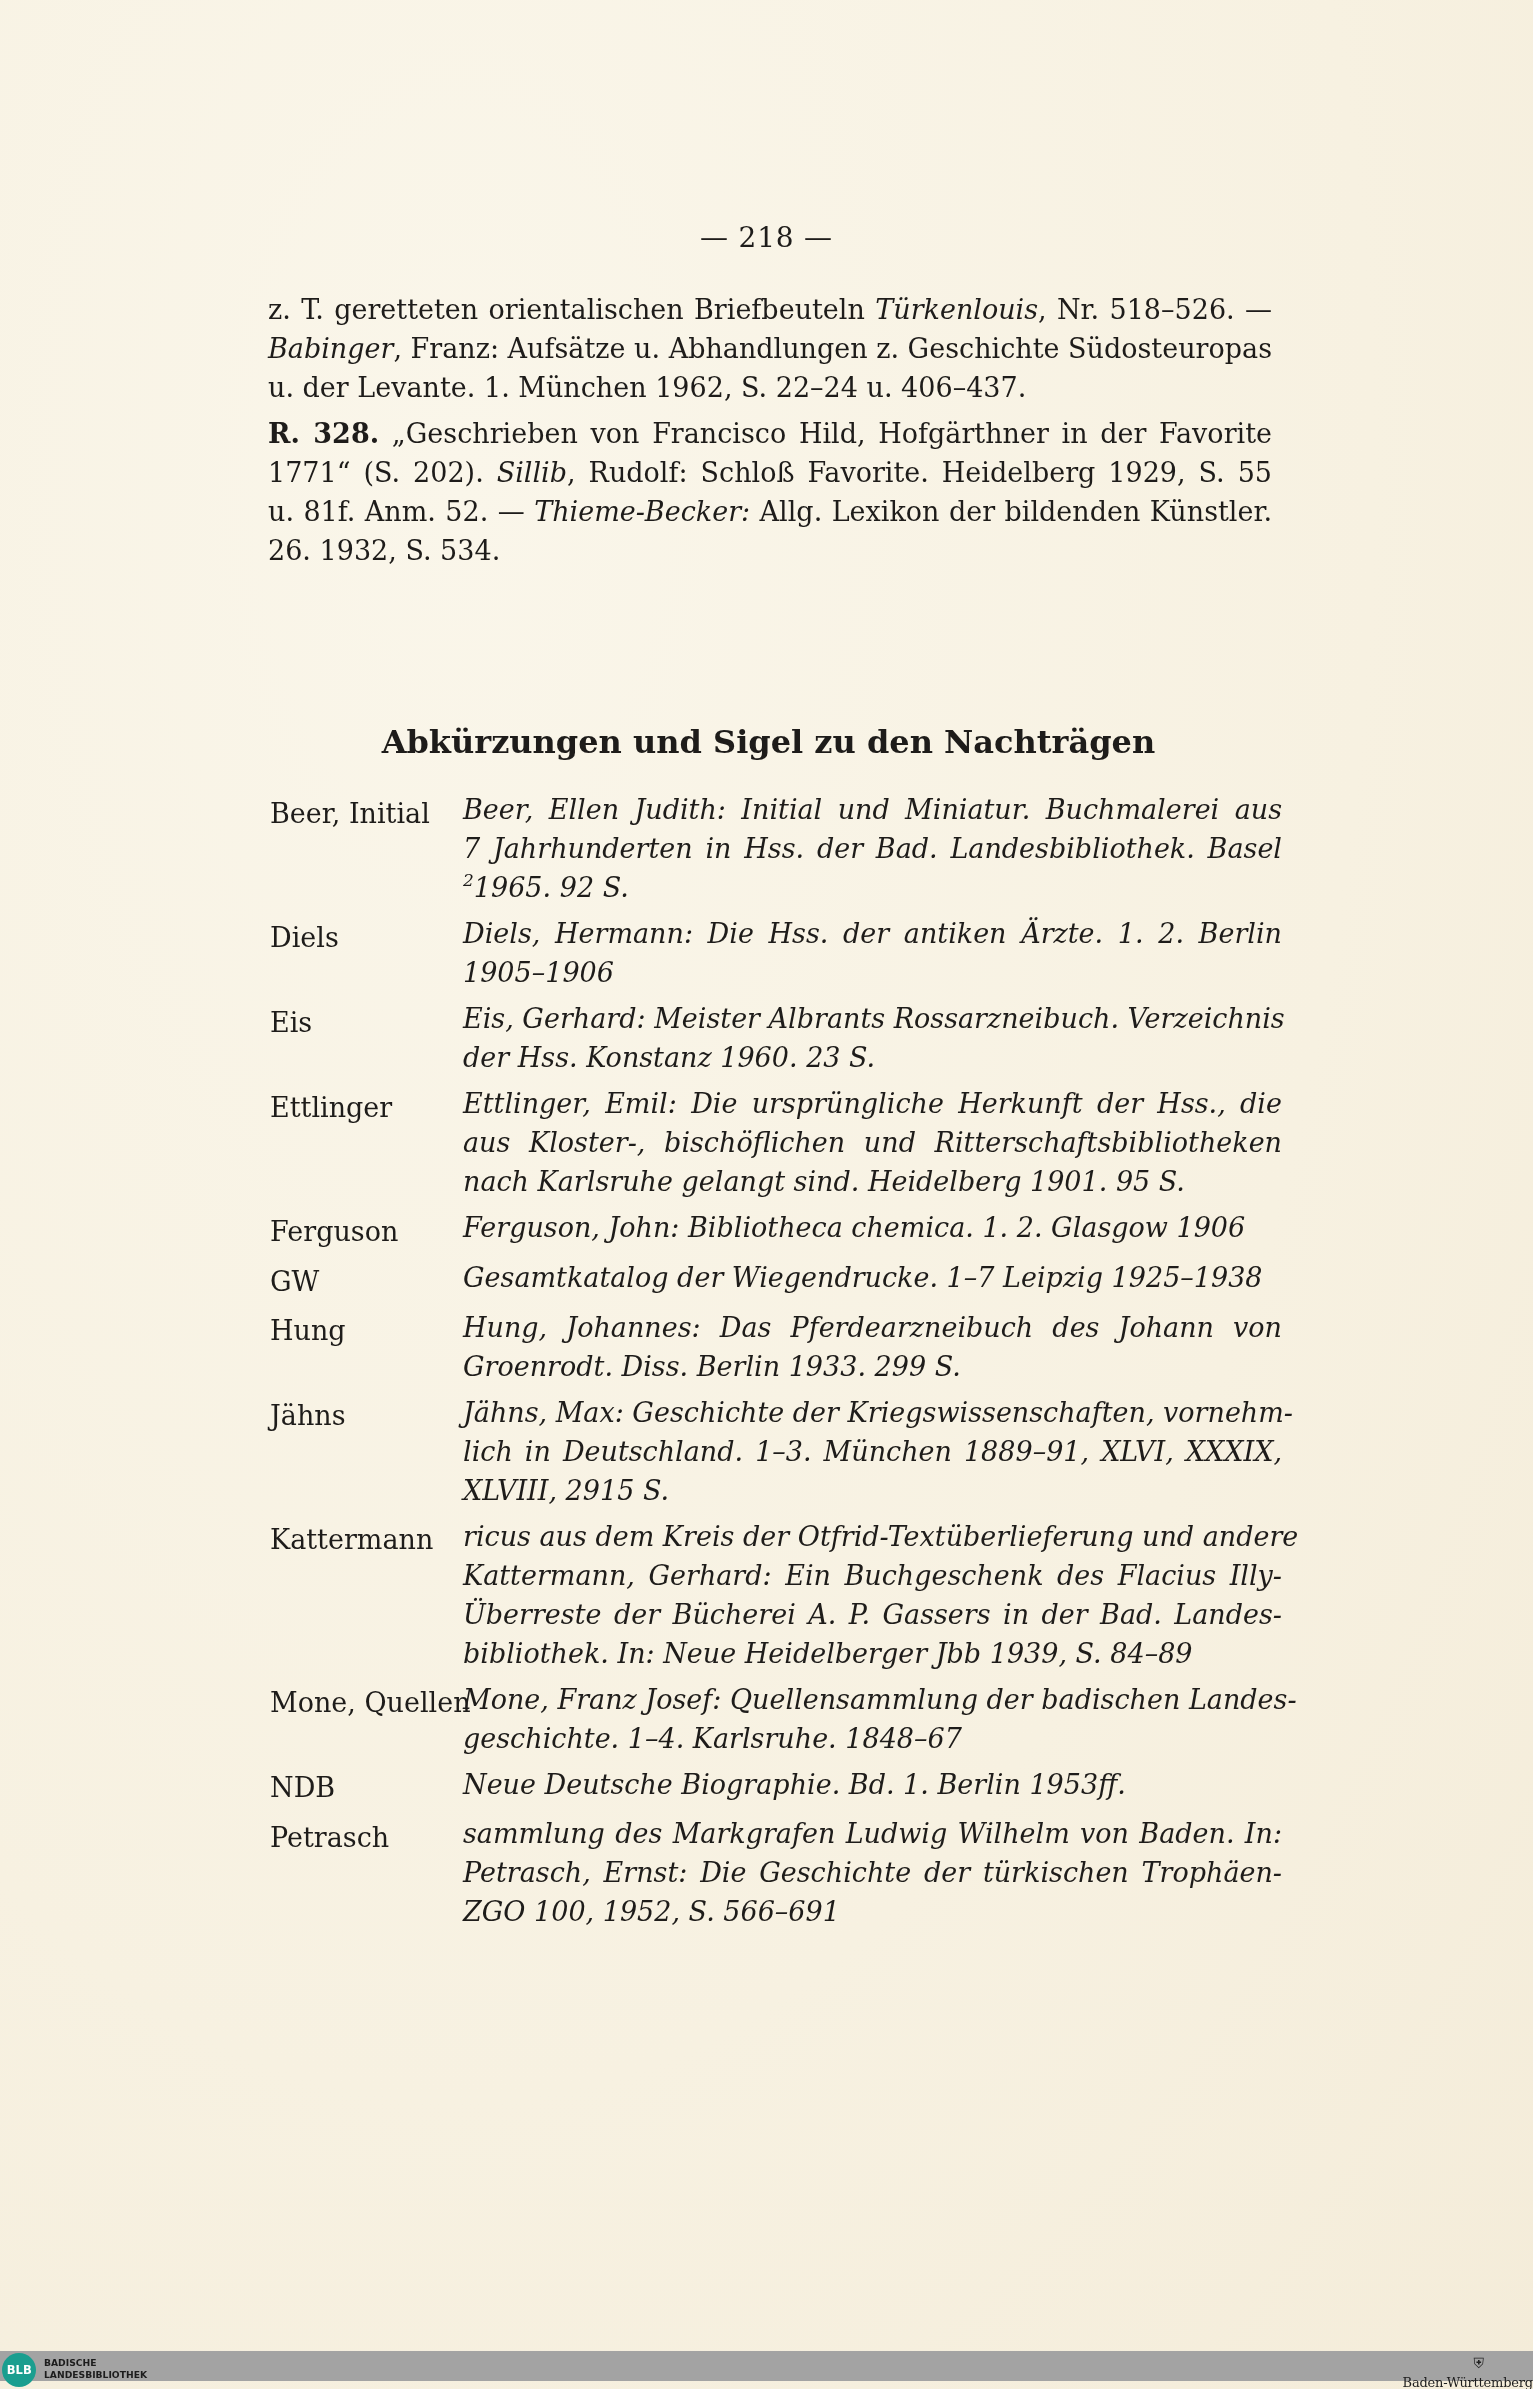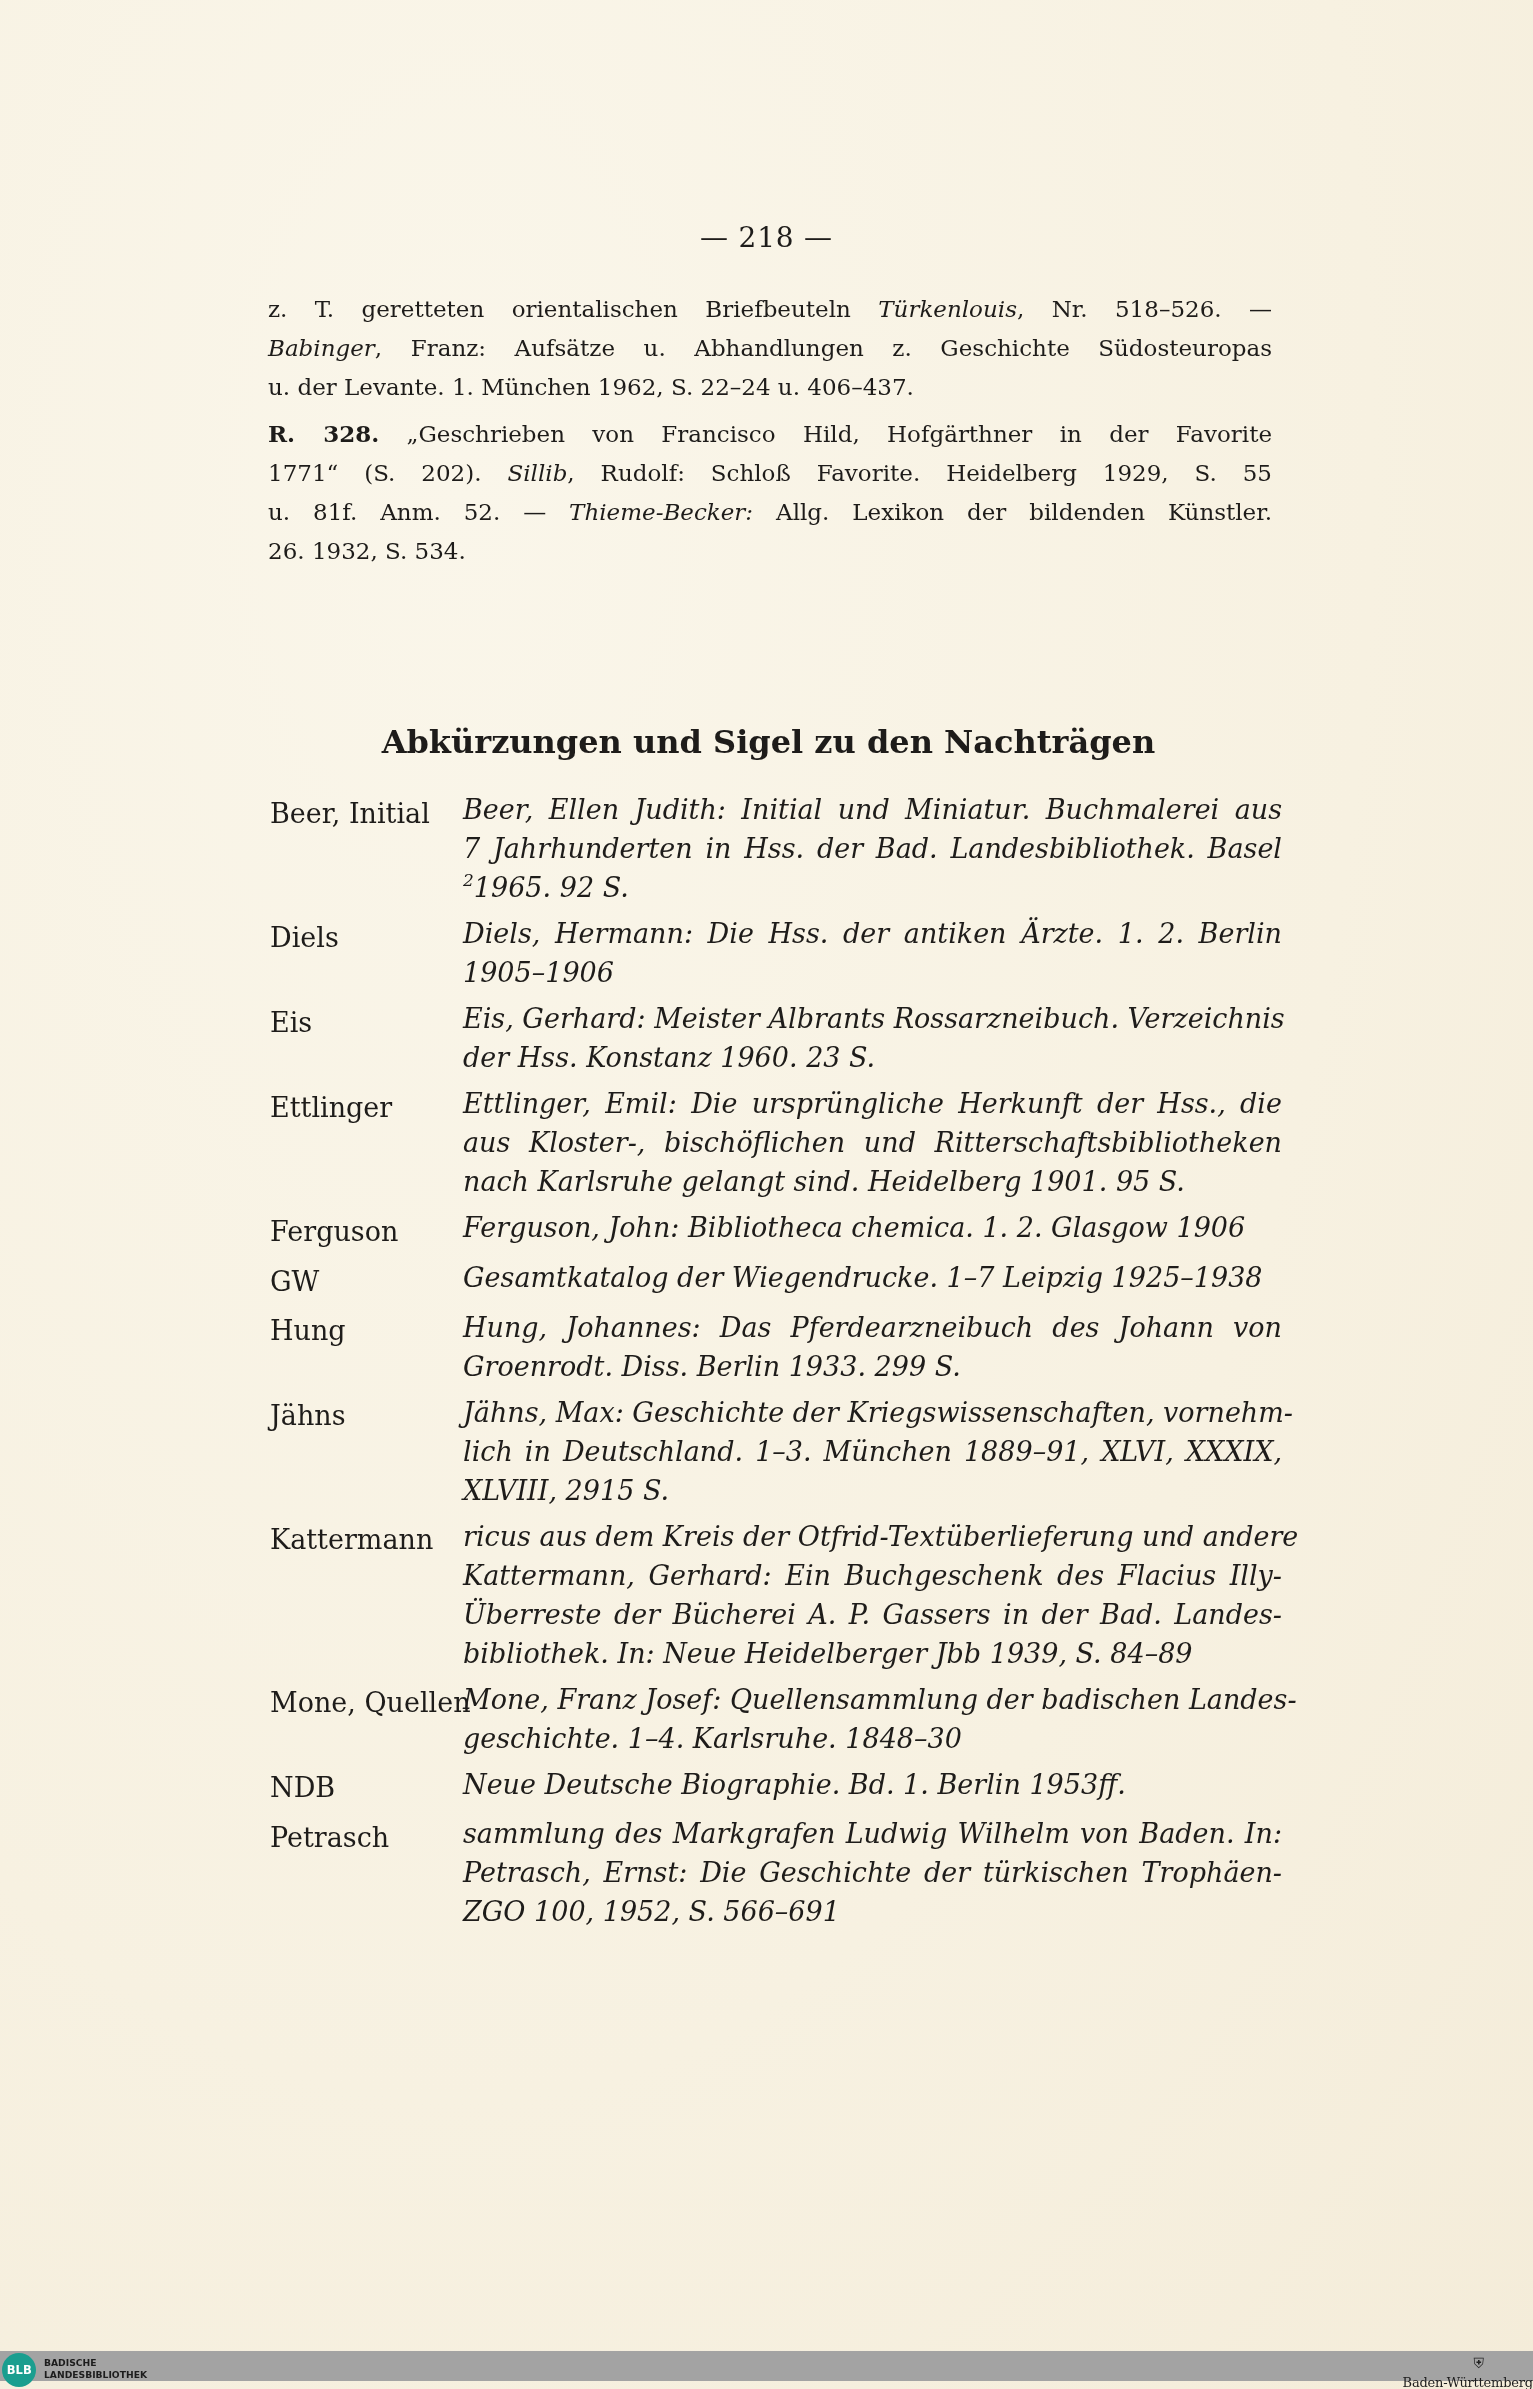--- a/index.html
+++ b/index.html
@@ -19,21 +19,21 @@
       left: 0;
       width: 1533px;
       text-align: center;
       font-size: 28px;
       letter-spacing: 0.8px;
     }
     .prose {
       position: absolute;
       left: 268px;
       width: 1004px;
-      font-size: 23px;
+      font-size: 27px;
       line-height: 39px;
       text-align: justify;
       text-align-last: left;
     }
     .prose .line { display: block; white-space: nowrap; text-align-last: justify; text-align: justify; }
     .prose .line.last { text-align-last: left; }
     #prose-1 { top: 290px; }
     #prose-2 { top: 414px; }
     .bold { font-weight: bold; }
     .ital { font-style: italic; }
@@ -214,21 +214,21 @@
         <span class="line"><span>ricus aus dem Kreis der Otfrid-Textüberlieferung und andere</span></span>
         <span class="line"><span>Kattermann, Gerhard: Ein Buchgeschenk des Flacius Illy-</span></span>
         <span class="line"><span>Überreste der Bücherei A. P. Gassers in der Bad. Landes-</span></span>
         <span class="line last"><span>bibliothek. In: Neue Heidelberger Jbb 1939, S. 84–89</span></span>
       </div>
     </div>
     <div class="abbr-row">
       <div class="abbr-key">Mone, Quellen</div>
       <div class="abbr-desc">
         <span class="line"><span>Mone, Franz Josef: Quellensammlung der badischen Landes-</span></span>
-        <span class="line last"><span>geschichte. 1–4. Karlsruhe. 1848–30</span></span>
+        <span class="line last"><span>geschichte. 1–4. Karlsruhe. 1848–67</span></span>
       </div>
     </div>
     <div class="abbr-row">
       <div class="abbr-key">NDB</div>
       <div class="abbr-desc">
         <span class="line last"><span>Neue Deutsche Biographie. Bd. 1. Berlin 1953ff.</span></span>
       </div>
     </div>
     <div class="abbr-row">
       <div class="abbr-key">Petrasch</div>

